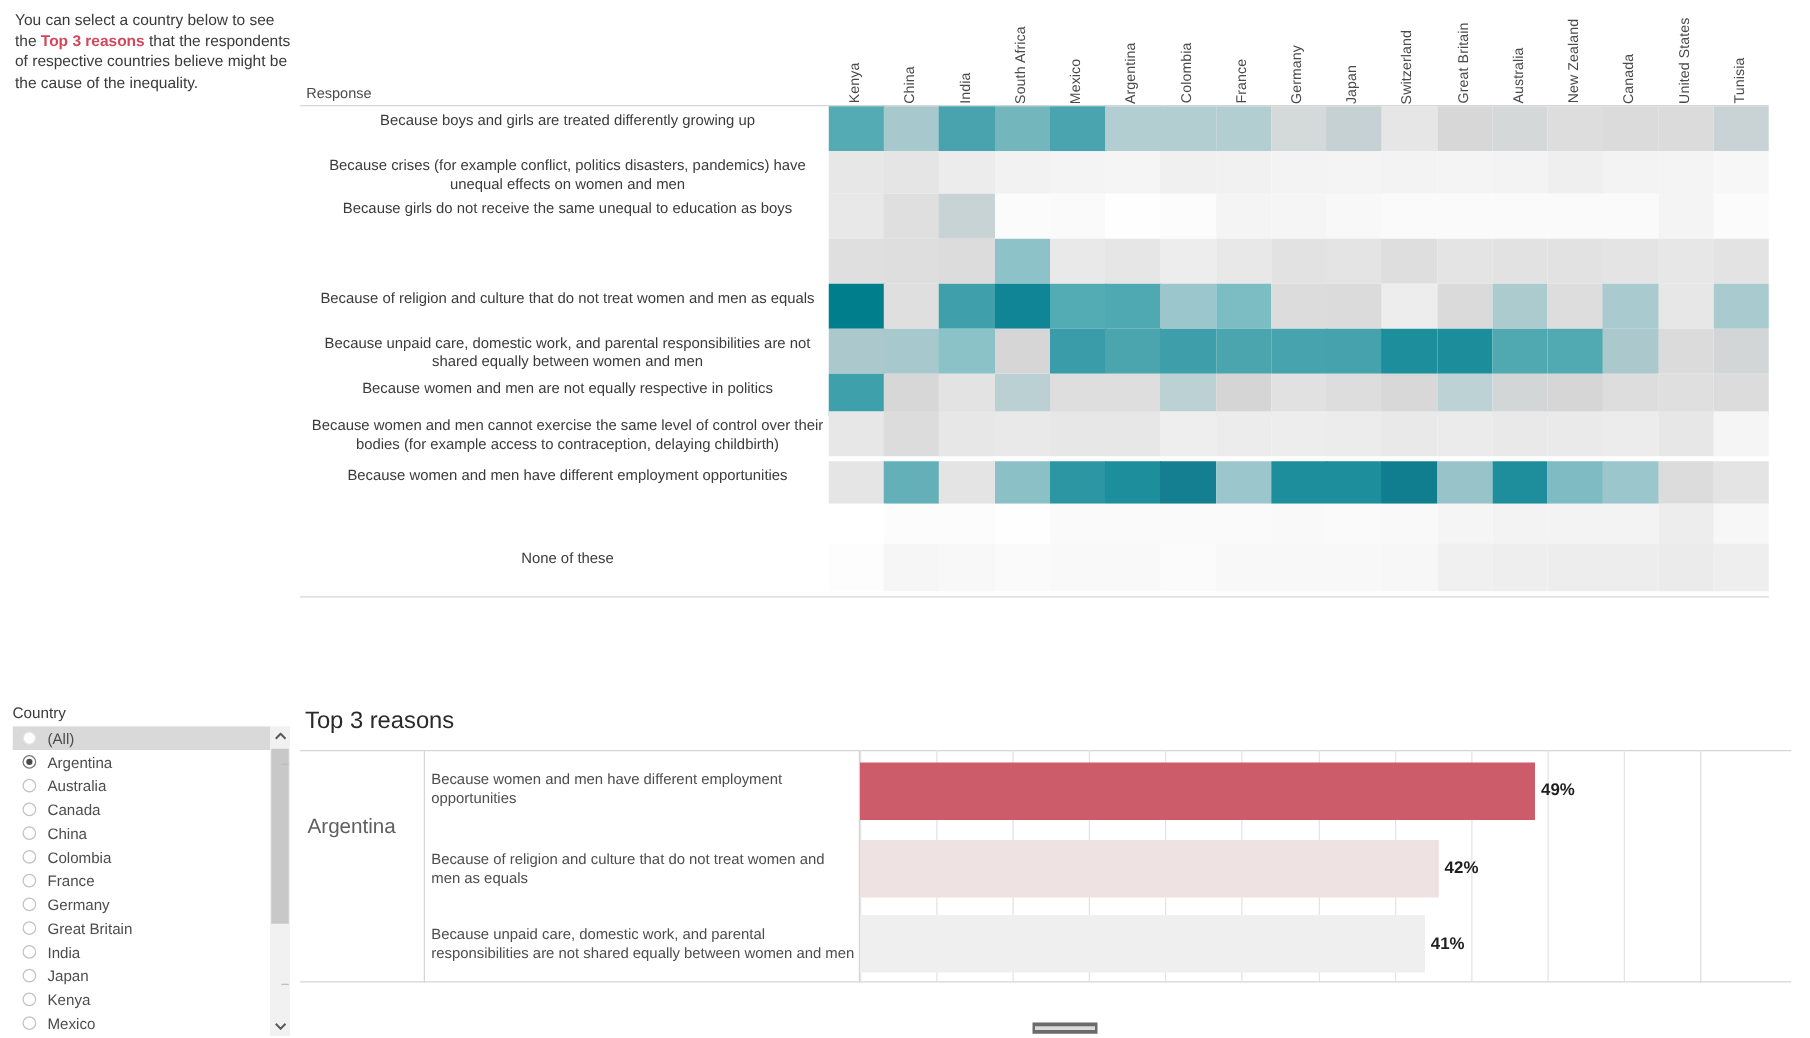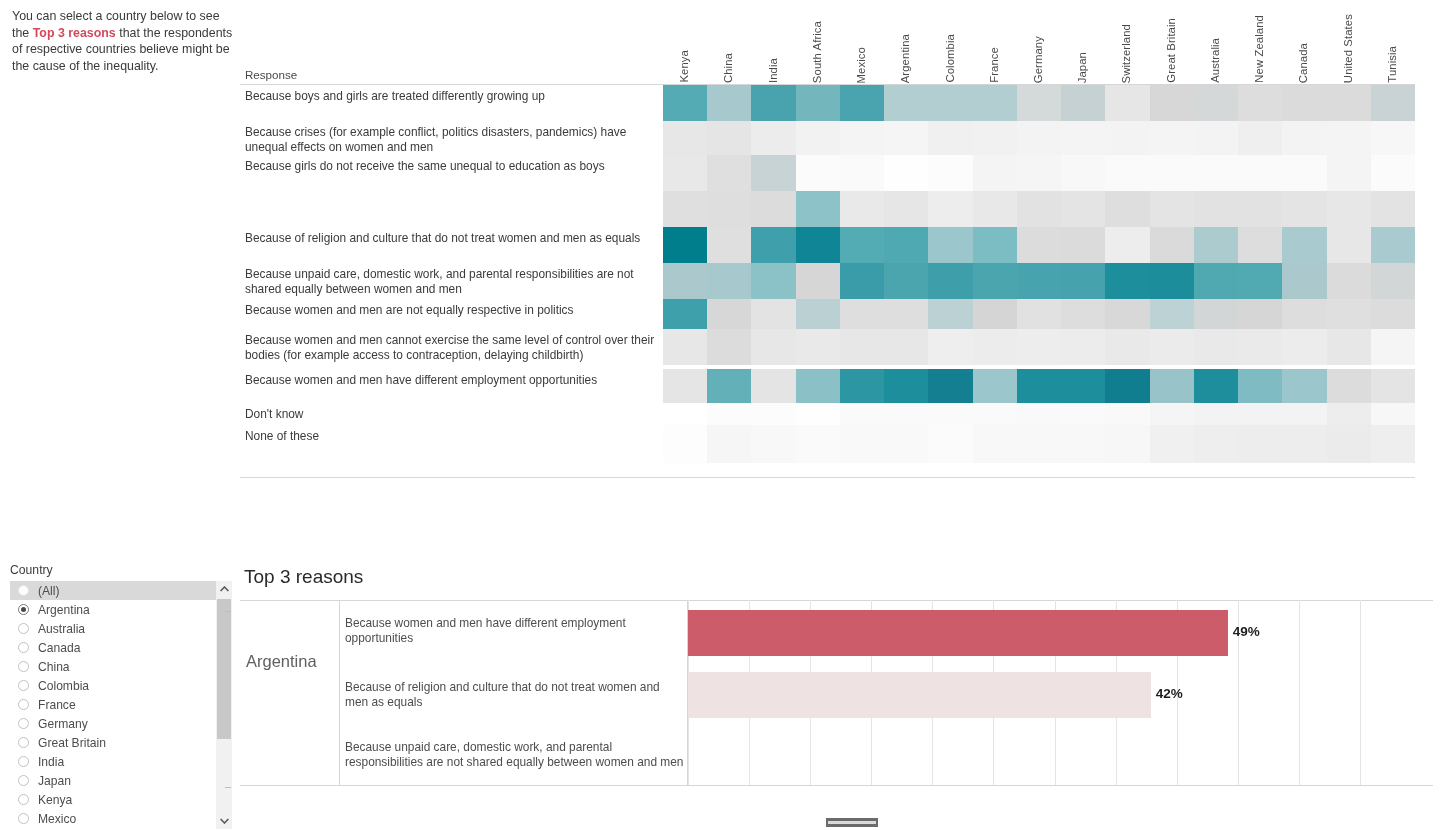--- a/index.html
+++ b/index.html
@@ -42,21 +42,21 @@
   }
   .hm-rule-top {
     position: absolute; left: 0px; top: 84px; width: 1175px; height: 1px;
     background: #d6d6d6;
   }
   .hm-rule-bottom {
     position: absolute; left: 0px; top: 477px; width: 1175px; height: 1px;
     background: #d6d6d6;
   }
   .hm-body { position: absolute; left: 0px; top: 85px; width: 1175px; height: 392px; }
-  .hm-row { position: absolute; left: 0; width: 1175px; }
+  .hm-row { position: absolute; left: 0; width: 1175px; text-align: center; }
   .hm-row-label {
     position: absolute; left: 5px; top: 0; width: 418px;
     font-size: 11.9px; line-height: 14.6px; color: #3b3b3b;
   }
   .hm-cells { position: absolute; left: 423px; top: 0; height: 100%; }
   .hm-cell { position: absolute; top: 0; height: 100%; }
 
   
   #country-filter { position: absolute; left: 10px; top: 563px; width: 222px; }
   .cf-title { font-size: 12.2px; color: #3b3b3b; margin-bottom: 4px; }
@@ -355,42 +355,41 @@
             <div class="hm-cell" style="left: 442.353px; width: 44.6353px; background: rgb(17, 126, 144);"></div>
             <div class="hm-cell" style="left: 486.588px; width: 44.6353px; background: rgb(152, 196, 201);"></div>
             <div class="hm-cell" style="left: 530.824px; width: 44.6353px; background: rgb(30, 142, 156);"></div>
             <div class="hm-cell" style="left: 575.059px; width: 44.6353px; background: rgb(127, 187, 194);"></div>
             <div class="hm-cell" style="left: 619.294px; width: 44.6353px; background: rgb(155, 198, 203);"></div>
             <div class="hm-cell" style="left: 663.529px; width: 44.6353px; background: rgb(220, 220, 220);"></div>
             <div class="hm-cell" style="left: 707.765px; width: 44.6353px; background: rgb(228, 228, 228);"></div>
           </div>
         </div>
         <div class="hm-row" style="top: 318px; height: 36px;">
-          <div class="hm-row-label" style="top: 4px;">Don't know</div>
           <div class="hm-cells" style="width: 752px;">
             <div class="hm-cell" style="left: 0px; width: 44.6353px; background: rgb(255, 255, 255);"></div>
             <div class="hm-cell" style="left: 44.2353px; width: 44.6353px; background: rgb(252, 252, 252);"></div>
             <div class="hm-cell" style="left: 88.4706px; width: 44.6353px; background: rgb(252, 252, 252);"></div>
             <div class="hm-cell" style="left: 132.706px; width: 44.6353px; background: rgb(254, 254, 254);"></div>
             <div class="hm-cell" style="left: 176.941px; width: 44.6353px; background: rgb(250, 250, 250);"></div>
             <div class="hm-cell" style="left: 221.176px; width: 44.6353px; background: rgb(250, 250, 250);"></div>
             <div class="hm-cell" style="left: 265.412px; width: 44.6353px; background: rgb(250, 250, 250);"></div>
             <div class="hm-cell" style="left: 309.647px; width: 44.6353px; background: rgb(250, 250, 250);"></div>
             <div class="hm-cell" style="left: 353.882px; width: 44.6353px; background: rgb(249, 249, 249);"></div>
             <div class="hm-cell" style="left: 398.118px; width: 44.6353px; background: rgb(250, 250, 250);"></div>
             <div class="hm-cell" style="left: 442.353px; width: 44.6353px; background: rgb(249, 249, 249);"></div>
             <div class="hm-cell" style="left: 486.588px; width: 44.6353px; background: rgb(245, 245, 245);"></div>
             <div class="hm-cell" style="left: 530.824px; width: 44.6353px; background: rgb(243, 243, 243);"></div>
             <div class="hm-cell" style="left: 575.059px; width: 44.6353px; background: rgb(243, 243, 243);"></div>
             <div class="hm-cell" style="left: 619.294px; width: 44.6353px; background: rgb(243, 243, 243);"></div>
             <div class="hm-cell" style="left: 663.529px; width: 44.6353px; background: rgb(237, 237, 237);"></div>
             <div class="hm-cell" style="left: 707.765px; width: 44.6353px; background: rgb(247, 247, 247);"></div>
           </div>
         </div>
-        <div class="hm-row" style="top: 340px; height: 38px;">
+        <div class="hm-row" style="top: 350px; height: 38px;">
           <div class="hm-row-label" style="top: 4px;">None of these</div>
           <div class="hm-cells" style="width: 752px;">
             <div class="hm-cell" style="left: 0px; width: 44.6353px; background: rgb(253, 253, 253);"></div>
             <div class="hm-cell" style="left: 44.2353px; width: 44.6353px; background: rgb(246, 246, 246);"></div>
             <div class="hm-cell" style="left: 88.4706px; width: 44.6353px; background: rgb(248, 248, 248);"></div>
             <div class="hm-cell" style="left: 132.706px; width: 44.6353px; background: rgb(250, 250, 250);"></div>
             <div class="hm-cell" style="left: 176.941px; width: 44.6353px; background: rgb(249, 249, 249);"></div>
             <div class="hm-cell" style="left: 221.176px; width: 44.6353px; background: rgb(249, 249, 249);"></div>
             <div class="hm-cell" style="left: 265.412px; width: 44.6353px; background: rgb(251, 251, 251);"></div>
             <div class="hm-cell" style="left: 309.647px; width: 44.6353px; background: rgb(248, 248, 248);"></div>
@@ -516,20 +515,24 @@
           </div>
           <div class="t3-row" style="top: 60px; height: 62px;">
             <div class="t3-row-label" style="top: 20px;">Because of religion and culture that do not treat women and men as equals</div>
             <div class="t3-plot">
               <div class="t3-bar" style="width: 462.689px; height: 46px; top: 12px; background: rgb(239, 226, 227);"></div>
               <div class="t3-val" style="left: 467.689px; top: 26px;">42%</div>
             </div>
           </div>
           <div class="t3-row" style="top: 122px; height: 64px;">
             <div class="t3-row-label" style="top: 18px;">Because unpaid care, domestic work, and parental responsibilities are not shared equally between women and men</div>
+            <div class="t3-plot">
+              <div class="t3-bar" style="width: 451.672px; height: 46px; top: 10px; background: rgb(240, 239, 239);"></div>
+              <div class="t3-val" style="left: 456.672px; top: 25px;">41%</div>
+            </div>
           </div>
         </div>
       <div class="t3-border-bottom"></div>
     </div>
   </div>
 
   <div id="hscroll">
     <div class="hs-track"></div>
     <div class="hs-thumb"></div>
     <div class="hs-inner"></div>

